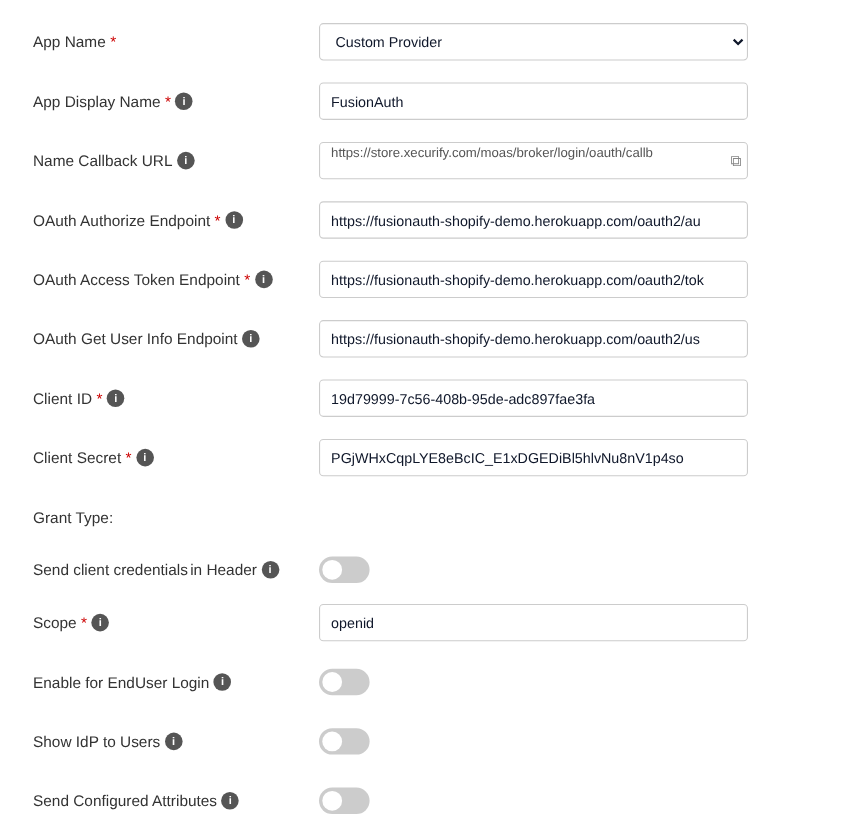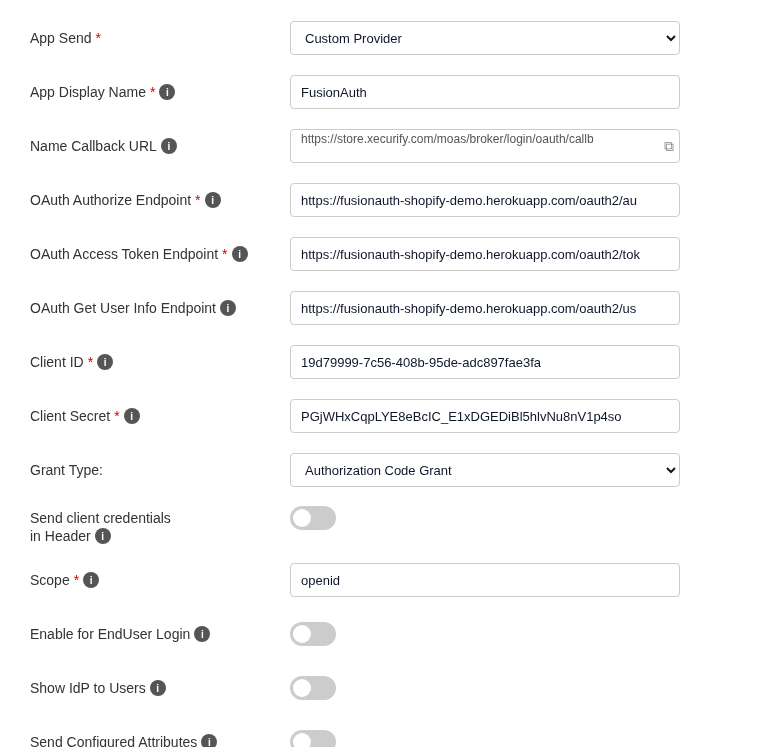--- a/index.html
+++ b/index.html
@@ -145,21 +145,21 @@
 
     .form-row-top .form-label {
       padding-top: 4px;
     }
   </style>
 </head>
 <body>
 
 <div class="form-row">
   <div class="form-label">
-    <span>App Send</span>
+    <span>App Name</span>
       <span class="required-star">*</span>
   </div>
   <select class="form-control"><option>Custom Provider</option><option>Google</option><option>Facebook</option><option>Twitter</option></select>
 </div>
 
 <div class="form-row">
   <div class="form-label">
     <span>App Display Name</span>
       <span class="required-star">*</span>
     <span class="info-icon">i</span>
@@ -219,25 +219,24 @@
       <span class="required-star">*</span>
     <span class="info-icon">i</span>
   </div>
   <input type="text" class="form-control" value="PGjWHxCqpLYE8eBcIC_E1xDGEDiBl5hlvNu8nV1p4so" style="">
 </div>
 
 <div class="form-row">
   <div class="form-label">
     <span>Grant Type:</span>
   </div>
-  <select class="form-control"><option>Authorization Code Grant</option><option>Implicit Grant</option><option>Password Grant</option><option>Client Credentials Grant</option></select>
 </div>
 
 <div class="form-row-top">
-  <div class="form-label" style="flex-direction: column; align-items: flex-start; gap: 2px;">
+  <div class="form-label" style="flex-direction: row; align-items: flex-start; gap: 2px;">
     <div style="display:flex; align-items:center; gap:4px;">
       <span>Send client credentials</span>
     </div>
     <div style="display:flex; align-items:center; gap:4px;justify-content:flex-end;">
       <span>in Header</span>
       <span class="info-icon">i</span>
     </div>
   </div>
   <label class="toggle-switch">
     <input type="checkbox" style="">

